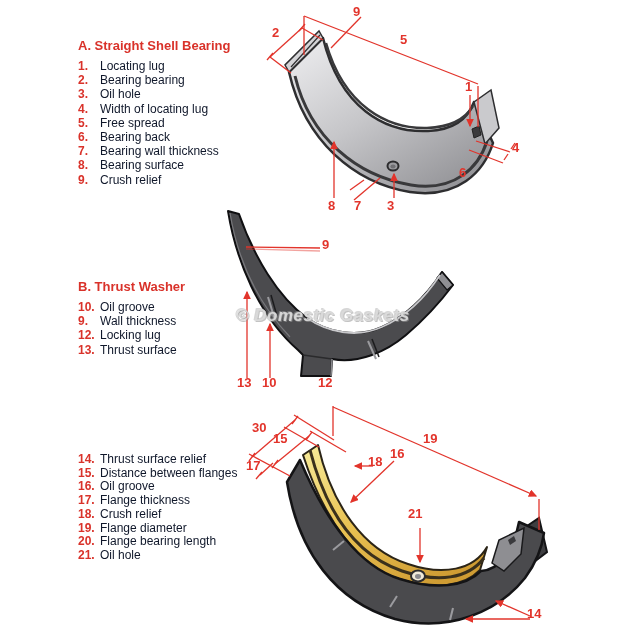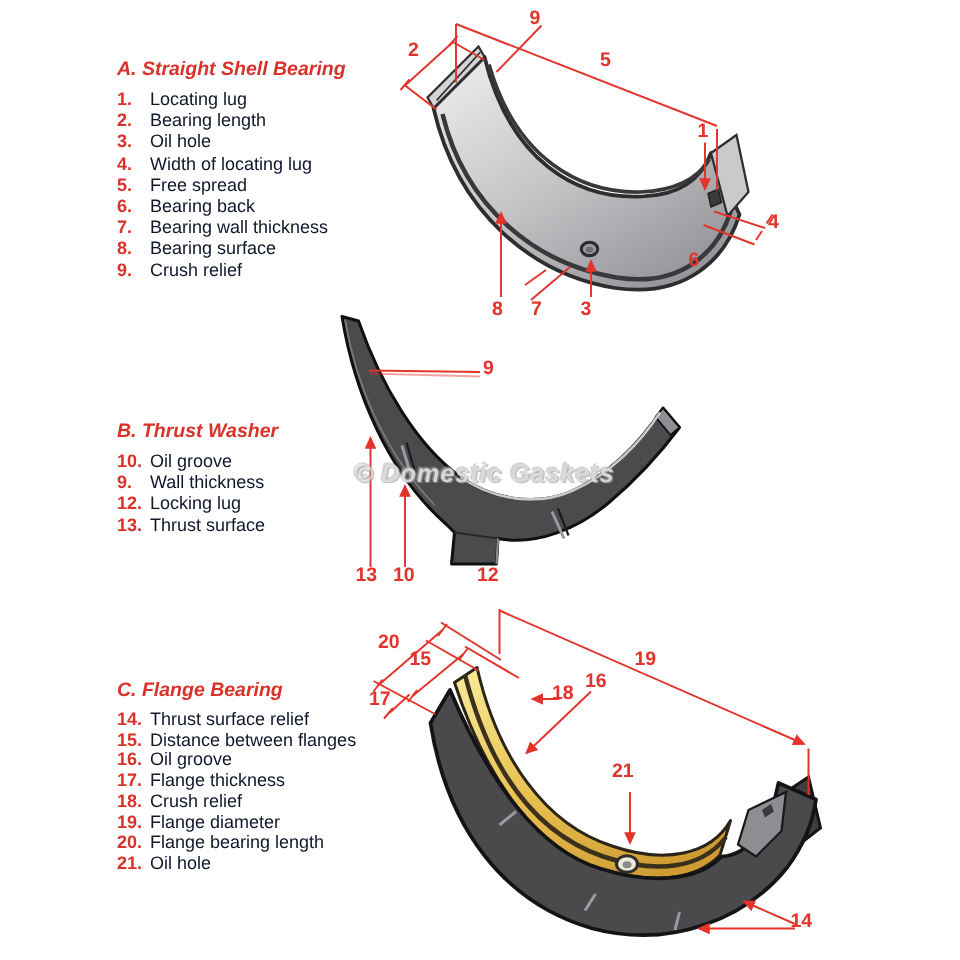--- a/index.html
+++ b/index.html
@@ -2,21 +2,21 @@
 <html><head>
 <meta charset="utf-8">
 <style>
   html,body{margin:0;padding:0;background:#ffffff;}
   .canvas{
     position:relative;width:640px;height:640px;background:#ffffff;overflow:hidden;
     font-family:"Liberation Sans",sans-serif;
   }
   .legend{position:absolute;width:215px;}
   .sec-title{
-    margin:0 0 6px 0;font-size:13px;font-weight:bold;color:#d9322a;line-height:14px;font-style:italic;
+    margin:0 0 6px 0;font-size:13px;font-weight:bold;color:#d9322a;line-height:14px;
   }
   .row{display:flex;align-items:baseline;}
   .legend-a .row,.legend-b .row{line-height:14.2px;}
   .legend-c .row{line-height:13.7px;}
   .num{color:#d9322a;font-weight:bold;font-size:12px;width:22px;flex:none;}
   .lbl{color:#0f172a;font-size:12px;white-space:nowrap;}
   .diag{position:absolute;}
   .diag svg{position:absolute;left:0;top:0;}
   .co{
     position:absolute;color:#e2342b;font-weight:bold;font-size:13px;line-height:12px;
@@ -35,21 +35,21 @@
 <div class="canvas">
 
   <section class="legend legend-a" style="left:78px;top:39px">
     <h3 class="sec-title">A. Straight Shell Bearing</h3>
     <div class="row">
         <span class="num">1.</span>
         <span class="lbl">Locating lug</span>
       </div>
     <div class="row">
         <span class="num">2.</span>
-        <span class="lbl">Bearing length</span>
+        <span class="lbl">Bearing bearing</span>
       </div>
     <div class="row">
         <span class="num">3.</span>
         <span class="lbl">Oil hole</span>
       </div>
     <div class="row">
         <span class="num">4.</span>
         <span class="lbl">Width of locating lug</span>
       </div>
     <div class="row">
@@ -88,21 +88,20 @@
         <span class="num">12.</span>
         <span class="lbl">Locking lug</span>
       </div>
     <div class="row">
         <span class="num">13.</span>
         <span class="lbl">Thrust surface</span>
       </div>
   </section>
 
   <section class="legend legend-c" style="left:78px;top:453px">
-    <h3 class="sec-title">C. Flange Bearing</h3>
     <div class="row">
         <span class="num">14.</span>
         <span class="lbl">Thrust surface relief</span>
       </div>
     <div class="row">
         <span class="num">15.</span>
         <span class="lbl">Distance between flanges</span>
       </div>
     <div class="row">
         <span class="num">16.</span>
@@ -276,21 +275,21 @@
           <path d="M66,40 L72,32"></path>
         <path d="M20,75 L33,63"></path>
           <path d="M16,79 L22,72"></path>
         <path d="M133,66 L115,66" marker-end="url(#arrC)"></path>
         <path d="M154,61 L111,102" marker-end="url(#arrC)"></path>
         <path d="M180,128 L180,162" marker-end="url(#arrC)"></path>
         <path d="M290,216 L256,201" marker-end="url(#arrC)"></path>
         <path d="M290,219 L226,219" marker-end="url(#arrC)"></path>
       </g>
     </svg>
-    <span class="co" style="left:12px;top:22px">20</span>
+    <span class="co" style="left:12px;top:22px">30</span>
     <span class="co" style="left:33px;top:33px">15</span>
     <span class="co" style="left:6px;top:60px">17</span>
     <span class="co" style="left:183px;top:33px">19</span>
     <span class="co" style="left:128px;top:56px">18</span>
     <span class="co" style="left:150px;top:48px">16</span>
     <span class="co" style="left:168px;top:108px">21</span>
     <span class="co" style="left:287px;top:208px">14</span>
   </div>
 
 </div>

